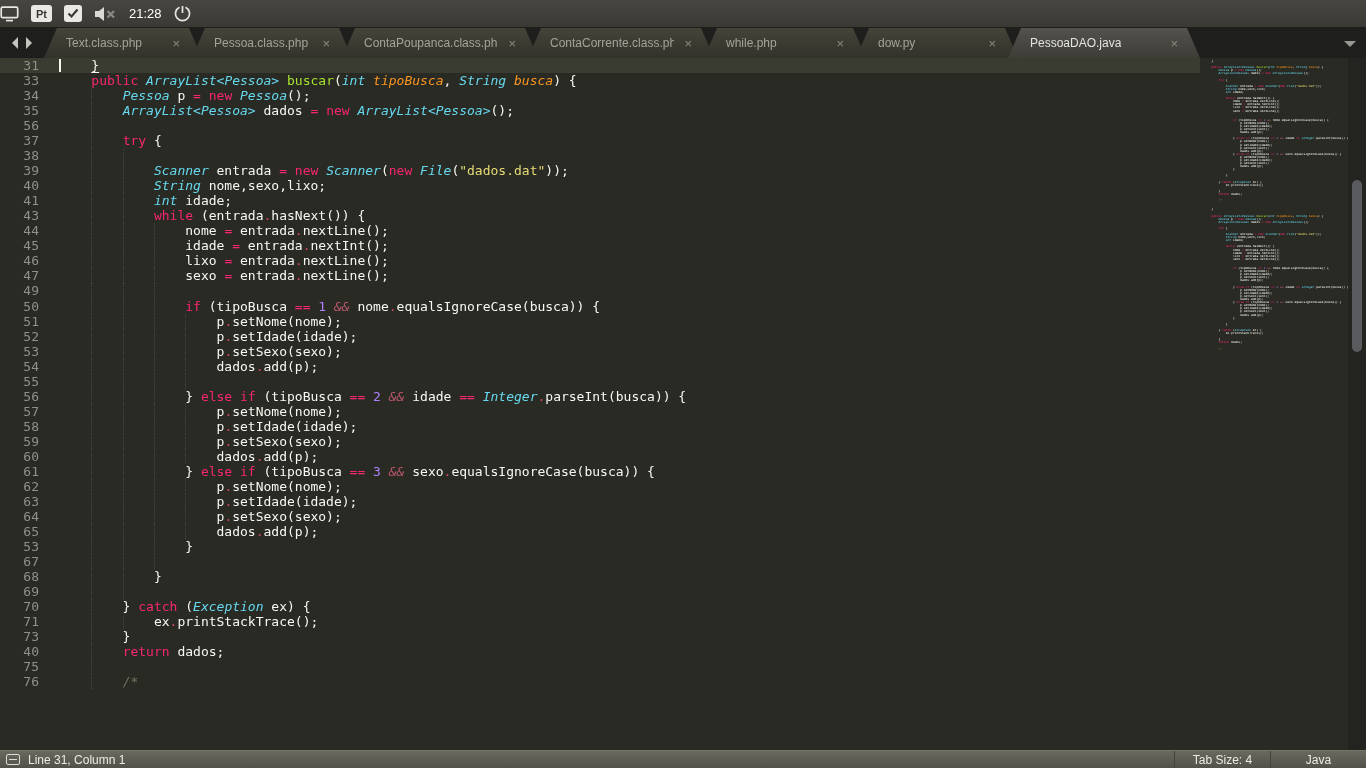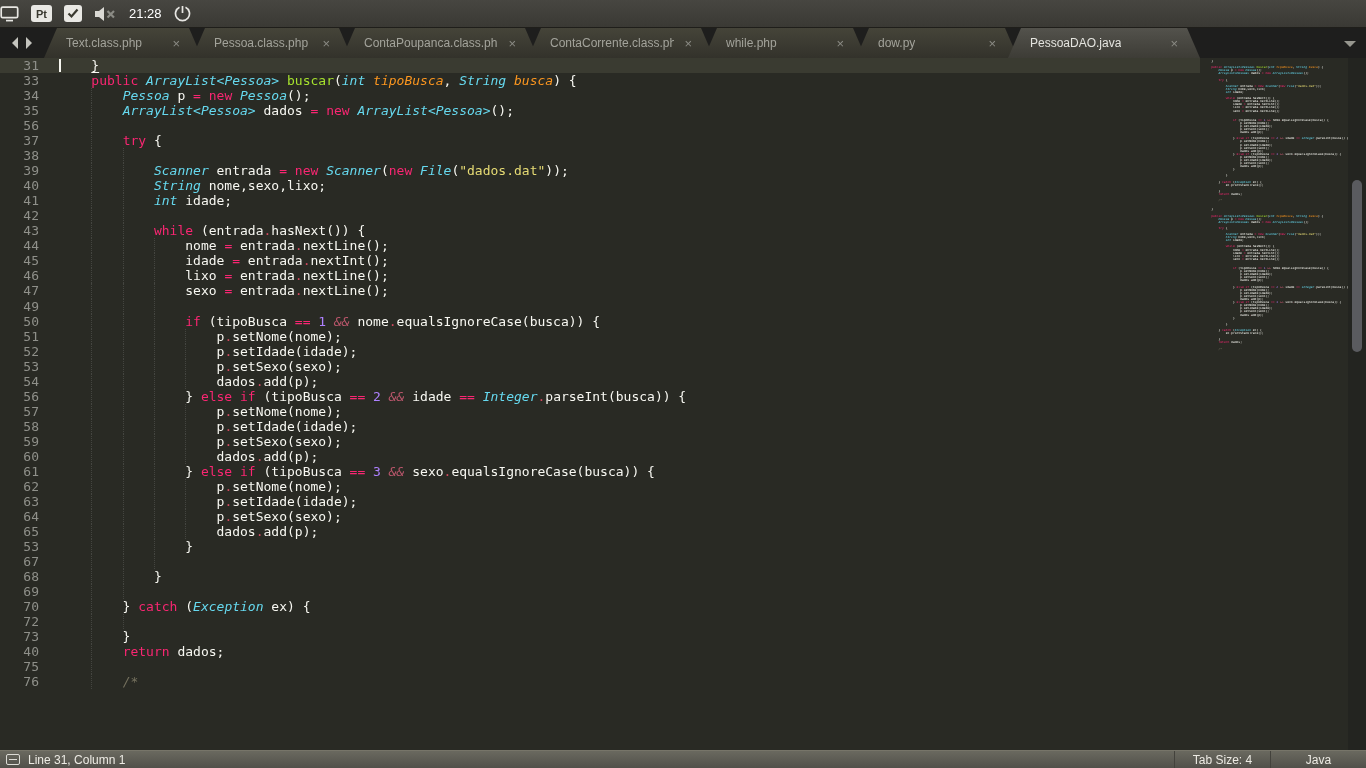--- a/index.html
+++ b/index.html
@@ -151,48 +151,48 @@
       <div class="row cur"><div class="num">31</div><div class="code"><span style="color: rgb(248, 248, 242);">    </span><span style="color: rgb(248, 248, 242); text-decoration: underline; text-underline-offset: 2px;">}</span></div></div>
       <div class="row"><div class="num">33</div><div class="code"><span style="color: rgb(248, 248, 242);">    </span><span style="color: rgb(249, 38, 114);">public</span><span style="color: rgb(248, 248, 242);"> </span><span style="color: rgb(102, 217, 239); font-style: italic;">ArrayList&lt;Pessoa&gt;</span><span style="color: rgb(248, 248, 242);"> </span><span style="color: rgb(166, 226, 46);">buscar</span><span style="color: rgb(248, 248, 242);">(</span><span style="color: rgb(102, 217, 239); font-style: italic;">int</span><span style="color: rgb(248, 248, 242);"> </span><span style="color: rgb(253, 151, 31); font-style: italic;">tipoBusca</span><span style="color: rgb(248, 248, 242);">, </span><span style="color: rgb(102, 217, 239); font-style: italic;">String</span><span style="color: rgb(248, 248, 242);"> </span><span style="color: rgb(253, 151, 31); font-style: italic;">busca</span><span style="color: rgb(248, 248, 242);">) {</span></div></div>
       <div class="row"><div class="num">34</div><div class="code"><span class="guide" style="left: calc(4ch + 5px);"></span><span style="color: rgb(248, 248, 242);">        </span><span style="color: rgb(102, 217, 239); font-style: italic;">Pessoa</span><span style="color: rgb(248, 248, 242);"> p </span><span style="color: rgb(249, 38, 114);">=</span><span style="color: rgb(248, 248, 242);"> </span><span style="color: rgb(249, 38, 114);">new</span><span style="color: rgb(248, 248, 242);"> </span><span style="color: rgb(102, 217, 239); font-style: italic;">Pessoa</span><span style="color: rgb(248, 248, 242);">();</span></div></div>
       <div class="row"><div class="num">35</div><div class="code"><span class="guide" style="left: calc(4ch + 5px);"></span><span style="color: rgb(248, 248, 242);">        </span><span style="color: rgb(102, 217, 239); font-style: italic;">ArrayList&lt;Pessoa&gt;</span><span style="color: rgb(248, 248, 242);"> dados </span><span style="color: rgb(249, 38, 114);">=</span><span style="color: rgb(248, 248, 242);"> </span><span style="color: rgb(249, 38, 114);">new</span><span style="color: rgb(248, 248, 242);"> </span><span style="color: rgb(102, 217, 239); font-style: italic;">ArrayList&lt;Pessoa&gt;</span><span style="color: rgb(248, 248, 242);">();</span></div></div>
       <div class="row"><div class="num">56</div><div class="code"><span class="guide" style="left: calc(4ch + 5px);"></span></div></div>
       <div class="row"><div class="num">37</div><div class="code"><span class="guide" style="left: calc(4ch + 5px);"></span><span style="color: rgb(248, 248, 242);">        </span><span style="color: rgb(249, 38, 114);">try</span><span style="color: rgb(248, 248, 242);"> {</span></div></div>
       <div class="row"><div class="num">38</div><div class="code"><span class="guide" style="left: calc(4ch + 5px);"></span><span class="guide" style="left: calc(8ch + 5px);"></span></div></div>
       <div class="row"><div class="num">39</div><div class="code"><span class="guide" style="left: calc(4ch + 5px);"></span><span class="guide" style="left: calc(8ch + 5px);"></span><span style="color: rgb(248, 248, 242);">            </span><span style="color: rgb(102, 217, 239); font-style: italic;">Scanner</span><span style="color: rgb(248, 248, 242);"> entrada </span><span style="color: rgb(249, 38, 114);">=</span><span style="color: rgb(248, 248, 242);"> </span><span style="color: rgb(249, 38, 114);">new</span><span style="color: rgb(248, 248, 242);"> </span><span style="color: rgb(102, 217, 239); font-style: italic;">Scanner</span><span style="color: rgb(248, 248, 242);">(</span><span style="color: rgb(249, 38, 114);">new</span><span style="color: rgb(248, 248, 242);"> </span><span style="color: rgb(102, 217, 239); font-style: italic;">File</span><span style="color: rgb(248, 248, 242);">(</span><span style="color: rgb(230, 219, 116);">"dados.dat"</span><span style="color: rgb(248, 248, 242);">));</span></div></div>
       <div class="row"><div class="num">40</div><div class="code"><span class="guide" style="left: calc(4ch + 5px);"></span><span class="guide" style="left: calc(8ch + 5px);"></span><span style="color: rgb(248, 248, 242);">            </span><span style="color: rgb(102, 217, 239); font-style: italic;">String</span><span style="color: rgb(248, 248, 242);"> nome,sexo,lixo;</span></div></div>
       <div class="row"><div class="num">41</div><div class="code"><span class="guide" style="left: calc(4ch + 5px);"></span><span class="guide" style="left: calc(8ch + 5px);"></span><span style="color: rgb(248, 248, 242);">            </span><span style="color: rgb(102, 217, 239); font-style: italic;">int</span><span style="color: rgb(248, 248, 242);"> idade;</span></div></div>
-      <div class="row"><div class="num">42</div><div class="code"><span class="guide" style="left: calc(4ch + 5px);"></span><span class="guide" style="left: calc(8ch + 5px);"></span></div></div>
       <div class="row"><div class="num">43</div><div class="code"><span class="guide" style="left: calc(4ch + 5px);"></span><span class="guide" style="left: calc(8ch + 5px);"></span><span style="color: rgb(248, 248, 242);">            </span><span style="color: rgb(249, 38, 114);">while</span><span style="color: rgb(248, 248, 242);"> (entrada</span><span style="color: rgb(209, 74, 95);">.</span><span style="color: rgb(248, 248, 242);">hasNext()) {</span></div></div>
       <div class="row"><div class="num">44</div><div class="code"><span class="guide" style="left: calc(4ch + 5px);"></span><span class="guide" style="left: calc(8ch + 5px);"></span><span class="guide" style="left: calc(12ch + 5px);"></span><span style="color: rgb(248, 248, 242);">                nome </span><span style="color: rgb(249, 38, 114);">=</span><span style="color: rgb(248, 248, 242);"> entrada</span><span style="color: rgb(209, 74, 95);">.</span><span style="color: rgb(248, 248, 242);">nextLine();</span></div></div>
       <div class="row"><div class="num">45</div><div class="code"><span class="guide" style="left: calc(4ch + 5px);"></span><span class="guide" style="left: calc(8ch + 5px);"></span><span class="guide" style="left: calc(12ch + 5px);"></span><span style="color: rgb(248, 248, 242);">                idade </span><span style="color: rgb(249, 38, 114);">=</span><span style="color: rgb(248, 248, 242);"> entrada</span><span style="color: rgb(209, 74, 95);">.</span><span style="color: rgb(248, 248, 242);">nextInt();</span></div></div>
       <div class="row"><div class="num">46</div><div class="code"><span class="guide" style="left: calc(4ch + 5px);"></span><span class="guide" style="left: calc(8ch + 5px);"></span><span class="guide" style="left: calc(12ch + 5px);"></span><span style="color: rgb(248, 248, 242);">                lixo </span><span style="color: rgb(249, 38, 114);">=</span><span style="color: rgb(248, 248, 242);"> entrada</span><span style="color: rgb(209, 74, 95);">.</span><span style="color: rgb(248, 248, 242);">nextLine();</span></div></div>
       <div class="row"><div class="num">47</div><div class="code"><span class="guide" style="left: calc(4ch + 5px);"></span><span class="guide" style="left: calc(8ch + 5px);"></span><span class="guide" style="left: calc(12ch + 5px);"></span><span style="color: rgb(248, 248, 242);">                sexo </span><span style="color: rgb(249, 38, 114);">=</span><span style="color: rgb(248, 248, 242);"> entrada</span><span style="color: rgb(209, 74, 95);">.</span><span style="color: rgb(248, 248, 242);">nextLine();</span></div></div>
       <div class="row"><div class="num">49</div><div class="code"><span class="guide" style="left: calc(4ch + 5px);"></span><span class="guide" style="left: calc(8ch + 5px);"></span><span class="guide" style="left: calc(12ch + 5px);"></span></div></div>
       <div class="row"><div class="num">50</div><div class="code"><span class="guide" style="left: calc(4ch + 5px);"></span><span class="guide" style="left: calc(8ch + 5px);"></span><span class="guide" style="left: calc(12ch + 5px);"></span><span style="color: rgb(248, 248, 242);">                </span><span style="color: rgb(249, 38, 114);">if</span><span style="color: rgb(248, 248, 242);"> (tipoBusca </span><span style="color: rgb(249, 38, 114);">==</span><span style="color: rgb(248, 248, 242);"> </span><span style="color: rgb(174, 129, 255);">1</span><span style="color: rgb(248, 248, 242);"> </span><span style="color: rgb(185, 86, 107); font-style: italic;">&amp;&amp;</span><span style="color: rgb(248, 248, 242);"> nome</span><span style="color: rgb(209, 74, 95);">.</span><span style="color: rgb(248, 248, 242);">equalsIgnoreCase(busca)) {</span></div></div>
       <div class="row"><div class="num">51</div><div class="code"><span class="guide" style="left: calc(4ch + 5px);"></span><span class="guide" style="left: calc(8ch + 5px);"></span><span class="guide" style="left: calc(12ch + 5px);"></span><span class="guide" style="left: calc(16ch + 5px);"></span><span style="color: rgb(248, 248, 242);">                    p</span><span style="color: rgb(209, 74, 95);">.</span><span style="color: rgb(248, 248, 242);">setNome(nome);</span></div></div>
       <div class="row"><div class="num">52</div><div class="code"><span class="guide" style="left: calc(4ch + 5px);"></span><span class="guide" style="left: calc(8ch + 5px);"></span><span class="guide" style="left: calc(12ch + 5px);"></span><span class="guide" style="left: calc(16ch + 5px);"></span><span style="color: rgb(248, 248, 242);">                    p</span><span style="color: rgb(209, 74, 95);">.</span><span style="color: rgb(248, 248, 242);">setIdade(idade);</span></div></div>
       <div class="row"><div class="num">53</div><div class="code"><span class="guide" style="left: calc(4ch + 5px);"></span><span class="guide" style="left: calc(8ch + 5px);"></span><span class="guide" style="left: calc(12ch + 5px);"></span><span class="guide" style="left: calc(16ch + 5px);"></span><span style="color: rgb(248, 248, 242);">                    p</span><span style="color: rgb(209, 74, 95);">.</span><span style="color: rgb(248, 248, 242);">setSexo(sexo);</span></div></div>
       <div class="row"><div class="num">54</div><div class="code"><span class="guide" style="left: calc(4ch + 5px);"></span><span class="guide" style="left: calc(8ch + 5px);"></span><span class="guide" style="left: calc(12ch + 5px);"></span><span class="guide" style="left: calc(16ch + 5px);"></span><span style="color: rgb(248, 248, 242);">                    dados</span><span style="color: rgb(209, 74, 95);">.</span><span style="color: rgb(248, 248, 242);">add(p);</span></div></div>
+      <div class="row"><div class="num">55</div><div class="code"><span class="guide" style="left: calc(4ch + 5px);"></span><span class="guide" style="left: calc(8ch + 5px);"></span><span class="guide" style="left: calc(12ch + 5px);"></span><span class="guide" style="left: calc(16ch + 5px);"></span></div></div>
       <div class="row"><div class="num">56</div><div class="code"><span class="guide" style="left: calc(4ch + 5px);"></span><span class="guide" style="left: calc(8ch + 5px);"></span><span class="guide" style="left: calc(12ch + 5px);"></span><span style="color: rgb(248, 248, 242);">                } </span><span style="color: rgb(249, 38, 114);">else</span><span style="color: rgb(248, 248, 242);"> </span><span style="color: rgb(249, 38, 114);">if</span><span style="color: rgb(248, 248, 242);"> (tipoBusca </span><span style="color: rgb(249, 38, 114);">==</span><span style="color: rgb(248, 248, 242);"> </span><span style="color: rgb(174, 129, 255);">2</span><span style="color: rgb(248, 248, 242);"> </span><span style="color: rgb(185, 86, 107); font-style: italic;">&amp;&amp;</span><span style="color: rgb(248, 248, 242);"> idade </span><span style="color: rgb(249, 38, 114);">==</span><span style="color: rgb(248, 248, 242);"> </span><span style="color: rgb(102, 217, 239); font-style: italic;">Integer</span><span style="color: rgb(209, 74, 95);">.</span><span style="color: rgb(248, 248, 242);">parseInt(busca)) {</span></div></div>
       <div class="row"><div class="num">57</div><div class="code"><span class="guide" style="left: calc(4ch + 5px);"></span><span class="guide" style="left: calc(8ch + 5px);"></span><span class="guide" style="left: calc(12ch + 5px);"></span><span class="guide" style="left: calc(16ch + 5px);"></span><span style="color: rgb(248, 248, 242);">                    p</span><span style="color: rgb(209, 74, 95);">.</span><span style="color: rgb(248, 248, 242);">setNome(nome);</span></div></div>
       <div class="row"><div class="num">58</div><div class="code"><span class="guide" style="left: calc(4ch + 5px);"></span><span class="guide" style="left: calc(8ch + 5px);"></span><span class="guide" style="left: calc(12ch + 5px);"></span><span class="guide" style="left: calc(16ch + 5px);"></span><span style="color: rgb(248, 248, 242);">                    p</span><span style="color: rgb(209, 74, 95);">.</span><span style="color: rgb(248, 248, 242);">setIdade(idade);</span></div></div>
       <div class="row"><div class="num">59</div><div class="code"><span class="guide" style="left: calc(4ch + 5px);"></span><span class="guide" style="left: calc(8ch + 5px);"></span><span class="guide" style="left: calc(12ch + 5px);"></span><span class="guide" style="left: calc(16ch + 5px);"></span><span style="color: rgb(248, 248, 242);">                    p</span><span style="color: rgb(209, 74, 95);">.</span><span style="color: rgb(248, 248, 242);">setSexo(sexo);</span></div></div>
       <div class="row"><div class="num">60</div><div class="code"><span class="guide" style="left: calc(4ch + 5px);"></span><span class="guide" style="left: calc(8ch + 5px);"></span><span class="guide" style="left: calc(12ch + 5px);"></span><span class="guide" style="left: calc(16ch + 5px);"></span><span style="color: rgb(248, 248, 242);">                    dados</span><span style="color: rgb(209, 74, 95);">.</span><span style="color: rgb(248, 248, 242);">add(p);</span></div></div>
       <div class="row"><div class="num">61</div><div class="code"><span class="guide" style="left: calc(4ch + 5px);"></span><span class="guide" style="left: calc(8ch + 5px);"></span><span class="guide" style="left: calc(12ch + 5px);"></span><span style="color: rgb(248, 248, 242);">                } </span><span style="color: rgb(249, 38, 114);">else</span><span style="color: rgb(248, 248, 242);"> </span><span style="color: rgb(249, 38, 114);">if</span><span style="color: rgb(248, 248, 242);"> (tipoBusca </span><span style="color: rgb(249, 38, 114);">==</span><span style="color: rgb(248, 248, 242);"> </span><span style="color: rgb(174, 129, 255);">3</span><span style="color: rgb(248, 248, 242);"> </span><span style="color: rgb(185, 86, 107); font-style: italic;">&amp;&amp;</span><span style="color: rgb(248, 248, 242);"> sexo</span><span style="color: rgb(209, 74, 95);">.</span><span style="color: rgb(248, 248, 242);">equalsIgnoreCase(busca)) {</span></div></div>
       <div class="row"><div class="num">62</div><div class="code"><span class="guide" style="left: calc(4ch + 5px);"></span><span class="guide" style="left: calc(8ch + 5px);"></span><span class="guide" style="left: calc(12ch + 5px);"></span><span class="guide" style="left: calc(16ch + 5px);"></span><span style="color: rgb(248, 248, 242);">                    p</span><span style="color: rgb(209, 74, 95);">.</span><span style="color: rgb(248, 248, 242);">setNome(nome);</span></div></div>
       <div class="row"><div class="num">63</div><div class="code"><span class="guide" style="left: calc(4ch + 5px);"></span><span class="guide" style="left: calc(8ch + 5px);"></span><span class="guide" style="left: calc(12ch + 5px);"></span><span class="guide" style="left: calc(16ch + 5px);"></span><span style="color: rgb(248, 248, 242);">                    p</span><span style="color: rgb(209, 74, 95);">.</span><span style="color: rgb(248, 248, 242);">setIdade(idade);</span></div></div>
       <div class="row"><div class="num">64</div><div class="code"><span class="guide" style="left: calc(4ch + 5px);"></span><span class="guide" style="left: calc(8ch + 5px);"></span><span class="guide" style="left: calc(12ch + 5px);"></span><span class="guide" style="left: calc(16ch + 5px);"></span><span style="color: rgb(248, 248, 242);">                    p</span><span style="color: rgb(209, 74, 95);">.</span><span style="color: rgb(248, 248, 242);">setSexo(sexo);</span></div></div>
       <div class="row"><div class="num">65</div><div class="code"><span class="guide" style="left: calc(4ch + 5px);"></span><span class="guide" style="left: calc(8ch + 5px);"></span><span class="guide" style="left: calc(12ch + 5px);"></span><span class="guide" style="left: calc(16ch + 5px);"></span><span style="color: rgb(248, 248, 242);">                    dados</span><span style="color: rgb(209, 74, 95);">.</span><span style="color: rgb(248, 248, 242);">add(p);</span></div></div>
       <div class="row"><div class="num">53</div><div class="code"><span class="guide" style="left: calc(4ch + 5px);"></span><span class="guide" style="left: calc(8ch + 5px);"></span><span class="guide" style="left: calc(12ch + 5px);"></span><span style="color: rgb(248, 248, 242);">                }</span></div></div>
       <div class="row"><div class="num">67</div><div class="code"><span class="guide" style="left: calc(4ch + 5px);"></span><span class="guide" style="left: calc(8ch + 5px);"></span><span class="guide" style="left: calc(12ch + 5px);"></span></div></div>
       <div class="row"><div class="num">68</div><div class="code"><span class="guide" style="left: calc(4ch + 5px);"></span><span class="guide" style="left: calc(8ch + 5px);"></span><span style="color: rgb(248, 248, 242);">            }</span></div></div>
       <div class="row"><div class="num">69</div><div class="code"><span class="guide" style="left: calc(4ch + 5px);"></span><span class="guide" style="left: calc(8ch + 5px);"></span></div></div>
       <div class="row"><div class="num">70</div><div class="code"><span class="guide" style="left: calc(4ch + 5px);"></span><span style="color: rgb(248, 248, 242);">        } </span><span style="color: rgb(249, 38, 114);">catch</span><span style="color: rgb(248, 248, 242);"> (</span><span style="color: rgb(102, 217, 239); font-style: italic;">Exception</span><span style="color: rgb(248, 248, 242);"> ex) {</span></div></div>
-      <div class="row"><div class="num">72</div><div class="code"><span class="guide" style="left: calc(4ch + 5px);"></span><span class="guide" style="left: calc(8ch + 5px);"></span></div></div>
+      <div class="row"><div class="num">71</div><div class="code"><span class="guide" style="left: calc(4ch + 5px);"></span><span class="guide" style="left: calc(8ch + 5px);"></span><span style="color: rgb(248, 248, 242);">            ex</span><span style="color: rgb(209, 74, 95);">.</span><span style="color: rgb(248, 248, 242);">printStackTrace();</span></div></div>
       <div class="row"><div class="num">73</div><div class="code"><span class="guide" style="left: calc(4ch + 5px);"></span><span style="color: rgb(248, 248, 242);">        }</span></div></div>
       <div class="row"><div class="num">40</div><div class="code"><span class="guide" style="left: calc(4ch + 5px);"></span><span style="color: rgb(248, 248, 242);">        </span><span style="color: rgb(249, 38, 114);">return</span><span style="color: rgb(248, 248, 242);"> dados;</span></div></div>
       <div class="row"><div class="num">75</div><div class="code"><span class="guide" style="left: calc(4ch + 5px);"></span></div></div>
       <div class="row"><div class="num">76</div><div class="code"><span class="guide" style="left: calc(4ch + 5px);"></span><span style="color: rgb(248, 248, 242);">        </span><span style="color: rgb(117, 113, 94); font-style: italic;">/*</span></div></div>
     </div>
   <div id="minimap">
       <div class="mline"><span style="color: rgb(248, 248, 242);">    </span><span style="color: rgb(248, 248, 242); text-decoration: underline; text-underline-offset: 2px;">}</span></div>
       <div class="mline"></div>
       <div class="mline"><span style="color: rgb(248, 248, 242);">    </span><span style="color: rgb(249, 38, 114);">public</span><span style="color: rgb(248, 248, 242);"> </span><span style="color: rgb(102, 217, 239); font-style: italic;">ArrayList&lt;Pessoa&gt;</span><span style="color: rgb(248, 248, 242);"> </span><span style="color: rgb(166, 226, 46);">buscar</span><span style="color: rgb(248, 248, 242);">(</span><span style="color: rgb(102, 217, 239); font-style: italic;">int</span><span style="color: rgb(248, 248, 242);"> </span><span style="color: rgb(253, 151, 31); font-style: italic;">tipoBusca</span><span style="color: rgb(248, 248, 242);">, </span><span style="color: rgb(102, 217, 239); font-style: italic;">String</span><span style="color: rgb(248, 248, 242);"> </span><span style="color: rgb(253, 151, 31); font-style: italic;">busca</span><span style="color: rgb(248, 248, 242);">) {</span></div>
       <div class="mline"><span style="color: rgb(248, 248, 242);">        </span><span style="color: rgb(102, 217, 239); font-style: italic;">Pessoa</span><span style="color: rgb(248, 248, 242);"> p </span><span style="color: rgb(249, 38, 114);">=</span><span style="color: rgb(248, 248, 242);"> </span><span style="color: rgb(249, 38, 114);">new</span><span style="color: rgb(248, 248, 242);"> </span><span style="color: rgb(102, 217, 239); font-style: italic;">Pessoa</span><span style="color: rgb(248, 248, 242);">();</span></div>

